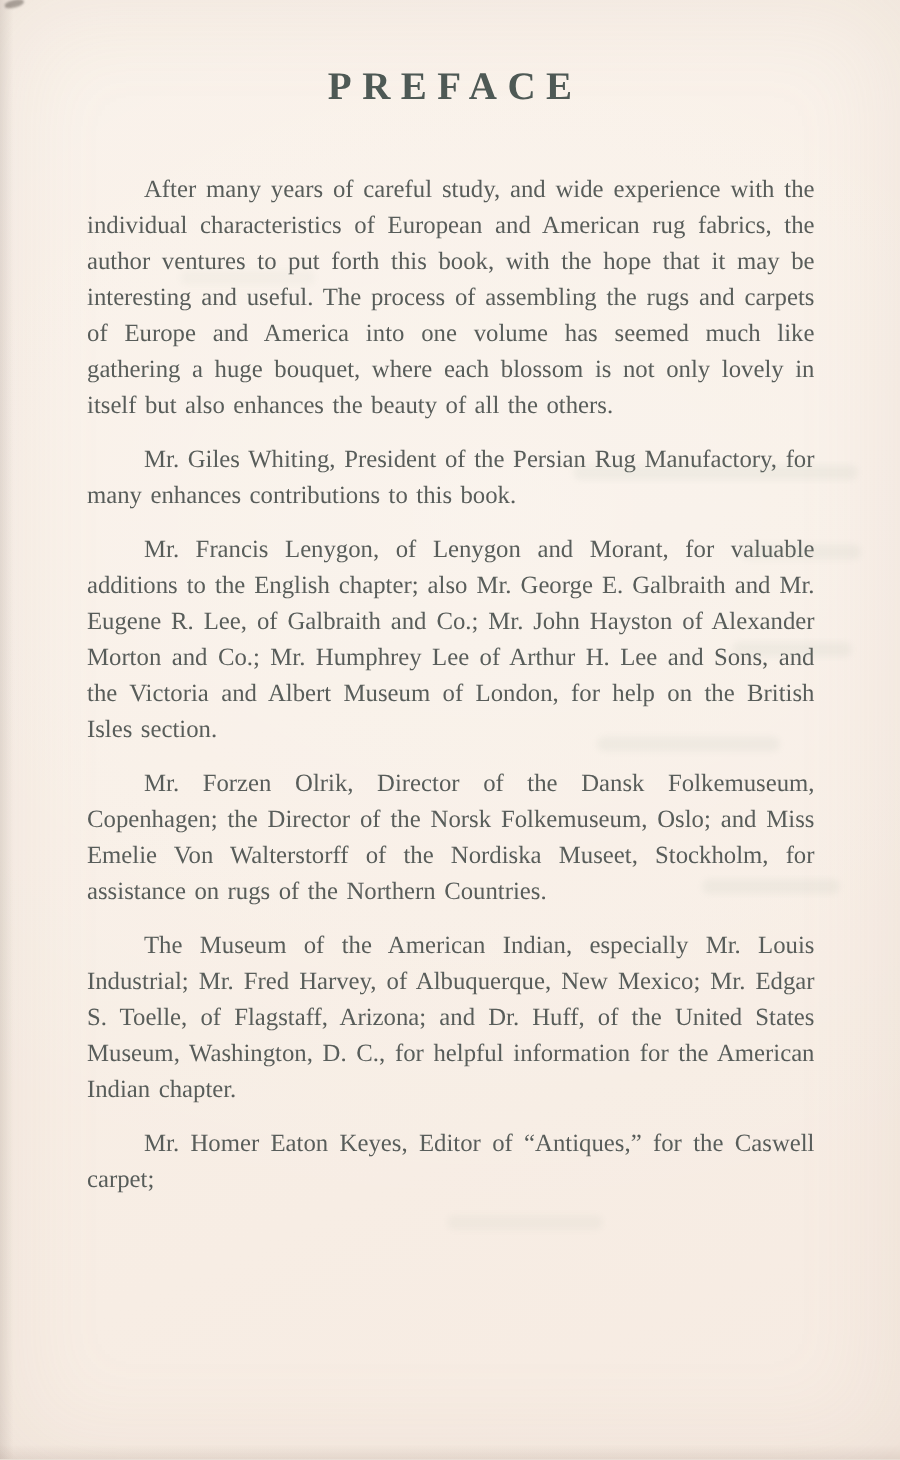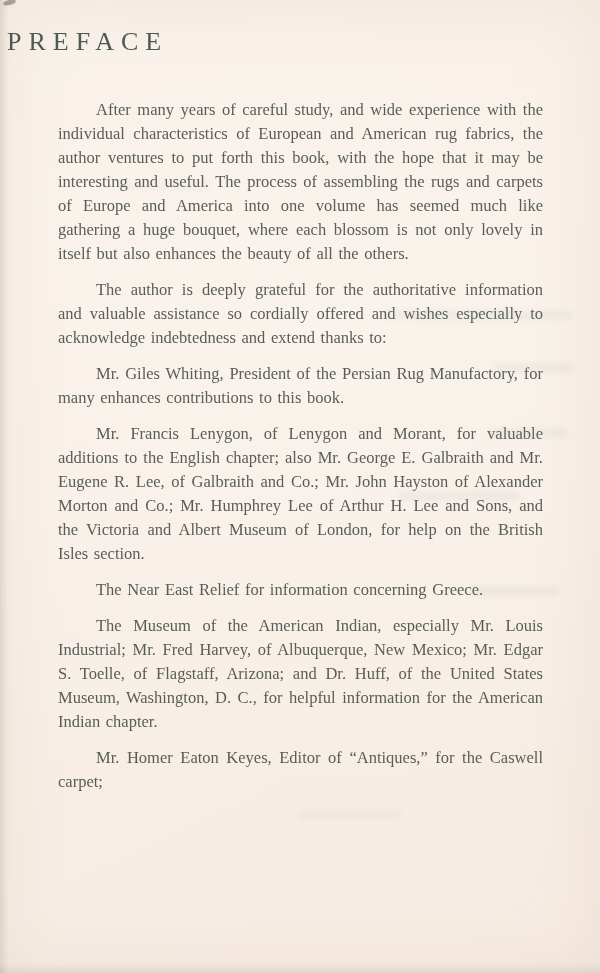--- a/index.html
+++ b/index.html
@@ -44,24 +44,24 @@
   .g1 { left: 382px; top: 310px; width: 190px; }
   .g2 { left: 494px; top: 363px; width: 80px;  }
   .g3 { left: 488px; top: 428px; width: 80px;  }
   .g4 { left: 398px; top: 491px; width: 122px; }
   .g5 { left: 468px; top: 586px; width: 92px;  }
   .g6 { left: 298px; top: 810px; width: 104px; opacity: 0.065; }
   .g7 { left: 120px; top: 180px; width: 90px;  opacity: 0.05; }
 
   .title {
     margin: 0;
-    padding-top: 27px;
-    text-align: left;
+    padding-top: 43px;
+    text-align: center;
     font-size: 26px;
-    font-weight: 400;
+    font-weight: 700;
     letter-spacing: 7px;
     color: #4e5955;
     text-indent: 7px; 
   }
   .body-text {
     margin: 41px 45px 0 46px;
     color: #585d5a;
     font-size: 16.5px;
     line-height: 24px;
     text-align: justify;
@@ -88,31 +88,30 @@
   <div class="ghost g5"></div>
   <div class="ghost g6"></div>
   <div class="ghost g7"></div>
 
   <h1 class="title">PREFACE</h1>
 
   <div class="body-text">
 
       <p>After many years of careful study, and wide experience with the individual characteristics of European and American rug fabrics, the author ventures to put forth this book, with the hope that it may be interesting and useful.  The process of assembling the rugs and carpets of Europe and America into one volume has seemed much like gathering a huge bouquet, where each blossom is not only lovely in itself but also enhances the beauty of all the others.</p>
 
-      <p>The author is deeply grateful for the authoritative information and valuable assistance so cordially offered and wishes especially to acknowledge indebtedness and extend thanks to:</p>
 
       <p>Mr. Giles Whiting, President of the Persian Rug Manufactory, for many enhances contributions to this book.</p>
 
 
 
       <p>Mr. Francis Lenygon, of Lenygon and Morant, for valuable additions to the English chapter; also Mr. George E. Galbraith and Mr. Eugene R. Lee, of Galbraith and Co.; Mr. John Hayston of Alexander Morton and Co.; Mr. Humphrey Lee of Arthur H. Lee and Sons, and the Victoria and Albert Museum of London, for help on the British Isles section.</p>
 
+      <p>Mr. Forzen Olrik, Director of the Dansk Folkemuseum, Copenhagen; the Director of the Norsk Folkemuseum, Oslo; and Miss Emelie Von Walterstorff of the Nordiska Museet, Stockholm, for assistance on rugs of the Northern Countries.</p>
 
 
-      <p>The Near East Relief for information concerning Greece.</p>
 
 
       <p>The Museum of the American Indian, especially Mr. Louis Industrial; Mr. Fred Harvey, of Albuquerque, New Mexico; Mr. Edgar S. Toelle, of Flagstaff, Arizona; and Dr. Huff, of the United States Museum, Washington, D. C., for helpful information for the American Indian chapter.</p>
 
       <p>Mr. Homer Eaton Keyes, Editor of “Antiques,” for the Caswell carpet;</p>
     </div>
 
 </div>
 
 </body></html>

